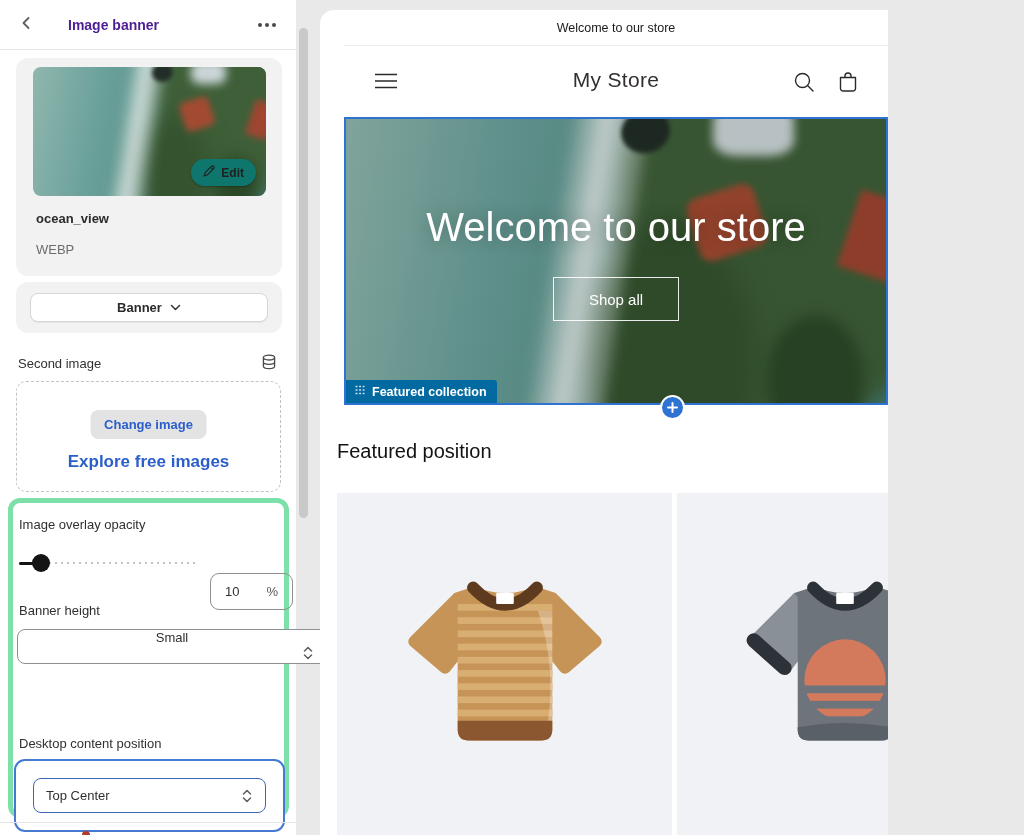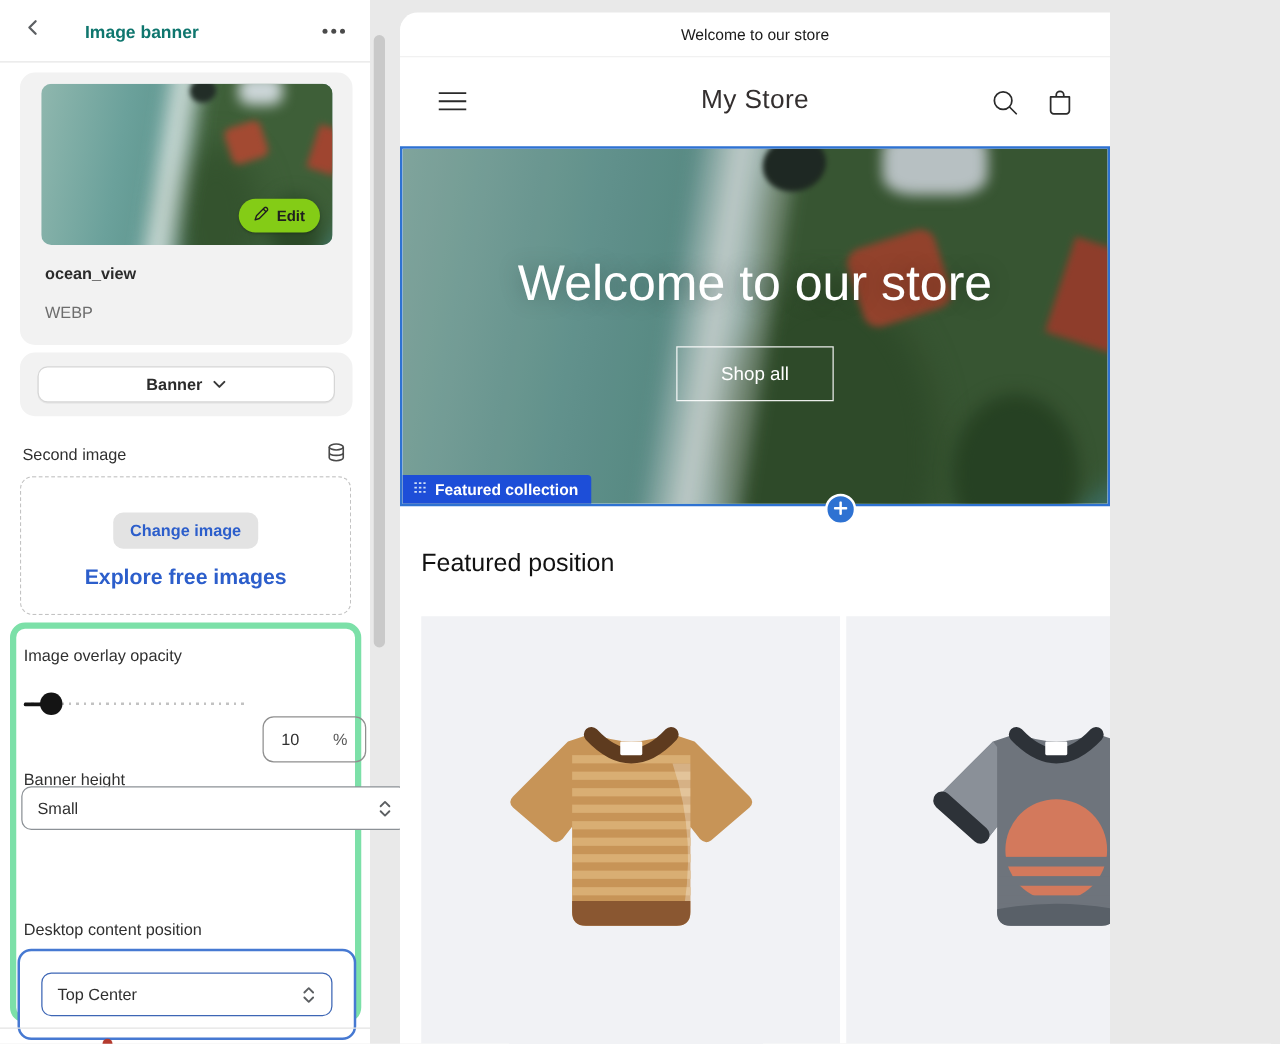--- a/index.html
+++ b/index.html
@@ -6,30 +6,30 @@
   html,body { width:1024px; height:835px; }
   body { position:relative; overflow:hidden; background:#e9e9e9;
          font-family:"Liberation Sans", sans-serif; color:#303030; }
 
   
   .sidebar { position:absolute; left:0; top:0; width:296px; height:835px; background:#fff; }
   .sb-header { position:absolute; left:0; top:0; width:100%; height:50px;
                display:flex; align-items:center; padding:0 14px; border-bottom:1px solid #e6e6e6; }
   .back-btn { width:24px; height:24px; display:flex; align-items:center; justify-content:center;
               cursor:pointer; border-radius:6px; }
-  .sb-title { margin-left:6px; font-size:14px; font-weight:700; color:#0f766e;padding-left:24px; }
+  .sb-title { margin-left:6px; font-size:14px; font-weight:700; color:#4c1d95;padding-left:24px; }
   .menu-btn { margin-left:auto; display:flex; gap:3px; padding:6px; cursor:pointer; }
   .menu-btn i { width:4px; height:4px; border-radius:50%; background:#4a4a4a; }
 
   .media-card { position:absolute; left:16px; top:58px; width:266px; height:218px;
                 background:#f2f2f2; border-radius:12px; }
   .thumb { position:absolute; left:17px; top:9px; width:233px; height:129px;
            border-radius:8px; overflow:hidden; }
   .edit-pill { position:absolute; right:10px; bottom:10px; height:27px; padding:0 12px;
-               background:#84cc16; border-radius:14px; display:flex; align-items:center; gap:6px;
+               background:#0f766e; border-radius:14px; display:flex; align-items:center; gap:6px;
                font-size:12px; font-weight:700; color:#1f1f1f; box-shadow:0 1px 2px rgba(0,0,0,.25); cursor:pointer; }
   .media-name { position:absolute; left:20px; top:153px; font-size:13px; font-weight:700; color:#2b2b2b; }
   .media-type { position:absolute; left:20px; top:184px; font-size:13px; color:#6d6d6d; }
 
   .change-card { position:absolute; left:16px; top:282px; width:266px; height:51px;
                  background:#f2f2f2; border-radius:12px; }
   .change-btn { position:absolute; left:14px; top:11px; width:238px; height:29px; background:#fff;
                 border:1px solid #d6d6d6; border-radius:8px; display:flex; align-items:center;
                 justify-content:center; gap:8px; font-size:13px; font-weight:700; color:#2b2b2b;
                 box-shadow:0 1px 0 rgba(0,0,0,.05); cursor:pointer; }
@@ -57,39 +57,39 @@
                    background:#141414; }
   .value-box { position:absolute; left:197px; top:42px; width:83px; height:37px;
                border:1px solid #8f8f8f; border-radius:9px; display:flex; align-items:center;
                justify-content:space-between; padding:0 14px; font-size:13px; color:#303030;margin-top:28px; }
   .value-box .unit { color:#5a5a5a; }
 
   .select { height:35px; border:1px solid #8c9196; border-radius:8px; background:#fff;
             display:flex; align-items:center; padding:0 12px; font-size:13px; color:#303030;
             cursor:pointer; }
   .select .caret { margin-left:auto; display:flex; }
-  .sel-banner { position:absolute; left:4px; top:126px; width:310px; }
+  .sel-banner { position:absolute; left:4px; top:126px; width:310px;flex-direction:column; }
   .focus-ring { position:absolute; left:1px; top:256px; width:271px; border:2px solid #4679d2;
                 border-radius:11px; padding:17px; background:#fff; }
   .focus-ring .select { border:1px solid #3d66b5; width:100%; }
 
   .hint { position:absolute; left:6px; top:167px; width:258px; font-size:13px; color:#616161;
           line-height:1.6; }
   .hint a { color:#2c5ecb; text-decoration:underline; cursor:pointer; }
 
   .sb-divider { position:absolute; left:0; top:822px; width:296px; height:1px; background:#e4e4e4; }
   .error-dot { position:absolute; left:82px; top:831px; width:8px; height:8px; border-radius:50%;
                background:#b43a2e; }
 
   .scroll-thumb { position:absolute; left:299px; top:28px; width:9px; height:490px;
                   border-radius:5px; background:#c9c9c9; cursor:pointer; }
 
   
   .preview { position:absolute; left:320px; top:10px; width:568px; height:825px; background:#fff;
-             border-top-left-radius:14px; overflow:hidden; }
+             border-top-left-radius:14px; overflow:hidden;padding-left:24px; }
   .announce { height:36px; display:flex; align-items:center; justify-content:center;
               font-size:12.5px; color:#1a1a1a; border-bottom:1px solid #ededed; }
   .store-header { position:relative; height:71px; background:#fff; }
   .hamburger { position:absolute; left:30px; top:25px; cursor:pointer; }
   .store-name { position:absolute; left:0; right:0; top:22px; text-align:center; font-size:21px;
                 color:#332f2f; letter-spacing:.3px; cursor:pointer; }
   .hdr-icon { position:absolute; top:24px; cursor:pointer; }
   .icon-search { right:72px; }
   .icon-cart { right:28px; }
 
@@ -109,21 +109,21 @@
   .roof1  { right:23%; top:25%; width:13%; height:23%; background:#a34a32; transform:rotate(-18deg);
             border-radius:18%; filter:blur(3px); }
   .roof2  { right:-3%; top:27%; width:10%; height:28%; background:#9f4530; transform:rotate(18deg); filter:blur(3px); }
   .shade  { inset:0; background:rgba(0,0,0,.10); }
 
   .hero-heading { position:absolute; left:0; right:0; top:86px; text-align:center; font-size:40px;
                   font-weight:400; color:#fff; text-shadow:0 0 18px rgba(0,0,0,.25); }
   .shop-all { position:absolute; left:50%; transform:translateX(-50%); top:158px; width:126px;
               height:44px; border:1px solid rgba(255,255,255,.9); display:flex; align-items:center;
               justify-content:center; font-size:15px; color:#fff; cursor:pointer; }
-  .badge { position:absolute; left:0; bottom:0; height:23px; padding:0 10px 0 8px; background:#1d4ed8;
+  .badge { position:absolute; left:0; bottom:0; height:23px; padding:0 10px 0 8px; background:#0369a1;
            display:flex; align-items:center; gap:6px; font-size:12.5px; font-weight:700; color:#fff;
            border-top-right-radius:3px; cursor:pointer;text-align:center; }
   .plus-btn { position:absolute; left:340px; top:385px; width:25px; height:25px; border-radius:50%;
               background:#2e72d2; border:2px solid #fff; display:flex; align-items:center;
               justify-content:center; cursor:pointer; z-index:6; }
 
   .featured-heading { position:absolute; left:17px; top:430px; font-size:20px; color:#121212; }
   .pcard { position:absolute; top:483px; width:335px; height:342px; background:#f1f2f5; cursor:pointer; }
   .pcard.left { left:17px; } .pcard.right { left:357px; }
   .pcard svg { display:block; margin:50px auto 0; }
@@ -204,21 +204,21 @@
     <div class="slider">
       <div class="track"></div>
       <div class="fill"></div>
       <div class="thumb"></div>
     </div>
     <div class="value-box">
       <span>10</span>
       <span class="unit">%</span>
     </div>
 
-    <div class="gb-label" style="top:100px;margin-top:13px;">Banner height</div>
+    <div class="gb-label" style="top:100px;">Banner height</div>
     <div class="select sel-banner">
       <span>Small</span>
       <span class="caret">
         <svg width="12" height="16" viewBox="0 0 12 16">
             <path d="M2.5 6 L6 2.5 L9.5 6 M2.5 10 L6 13.5 L9.5 10" fill="none" stroke="#5c5f62" stroke-width="1.5" stroke-linecap="round" stroke-linejoin="round"></path>
           </svg>
       </span>
     </div>
 
 

